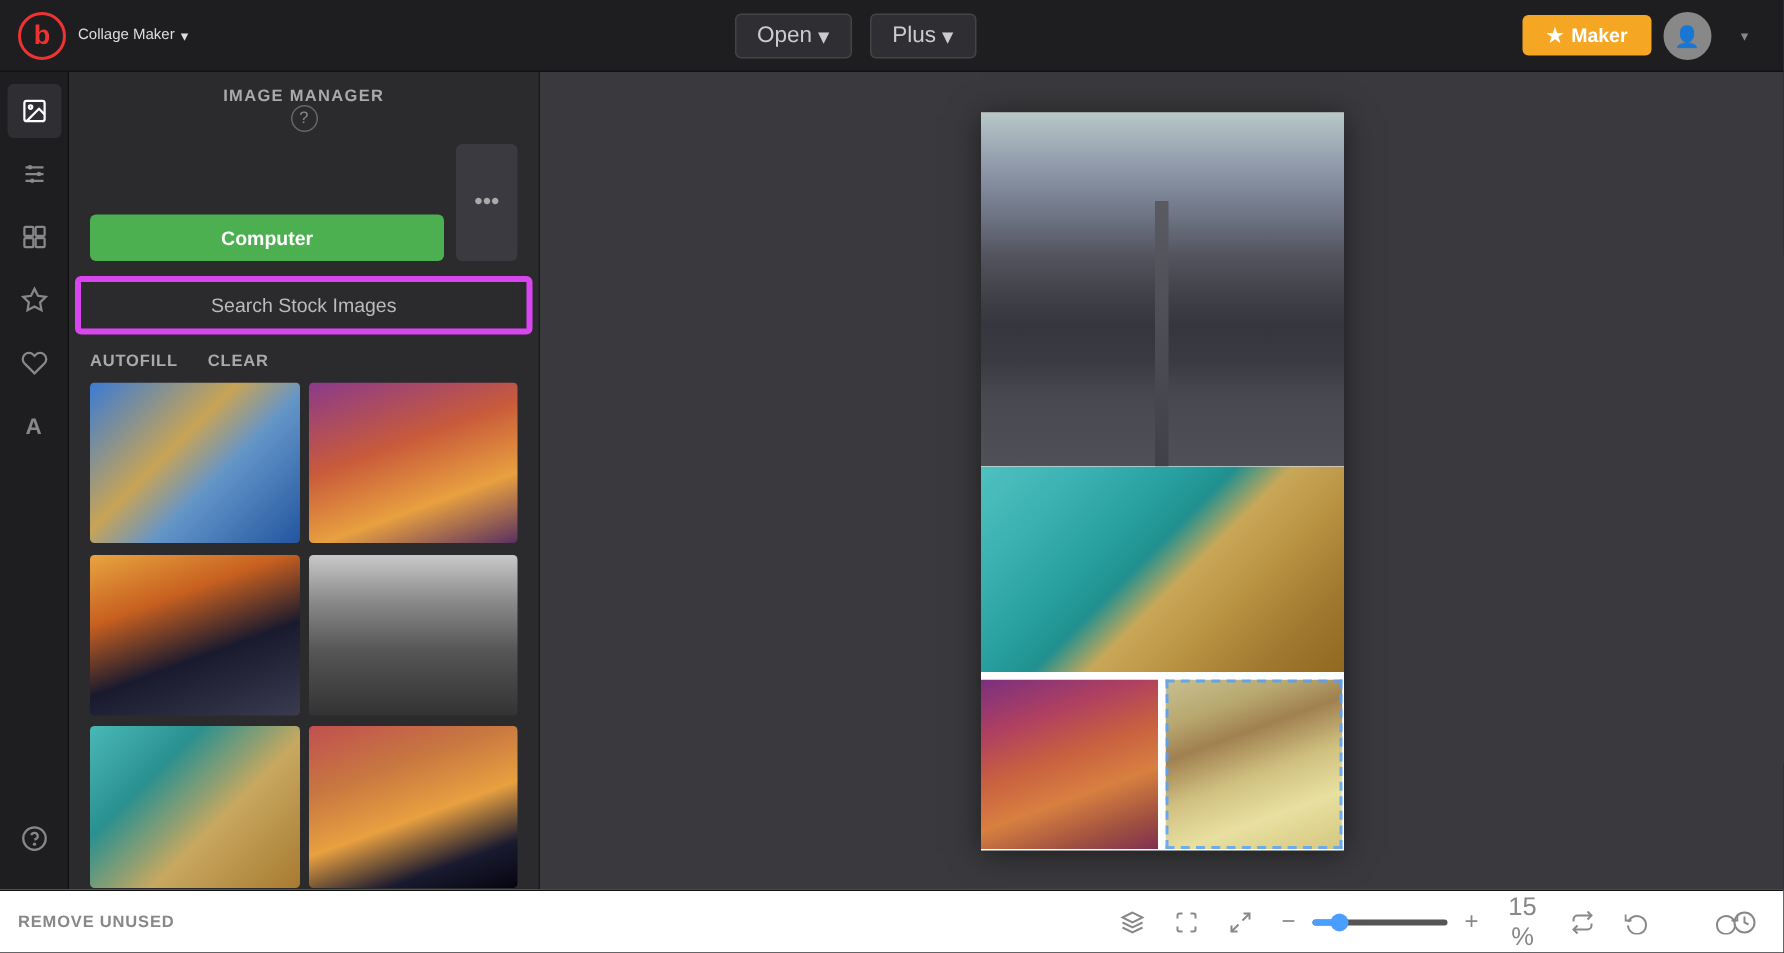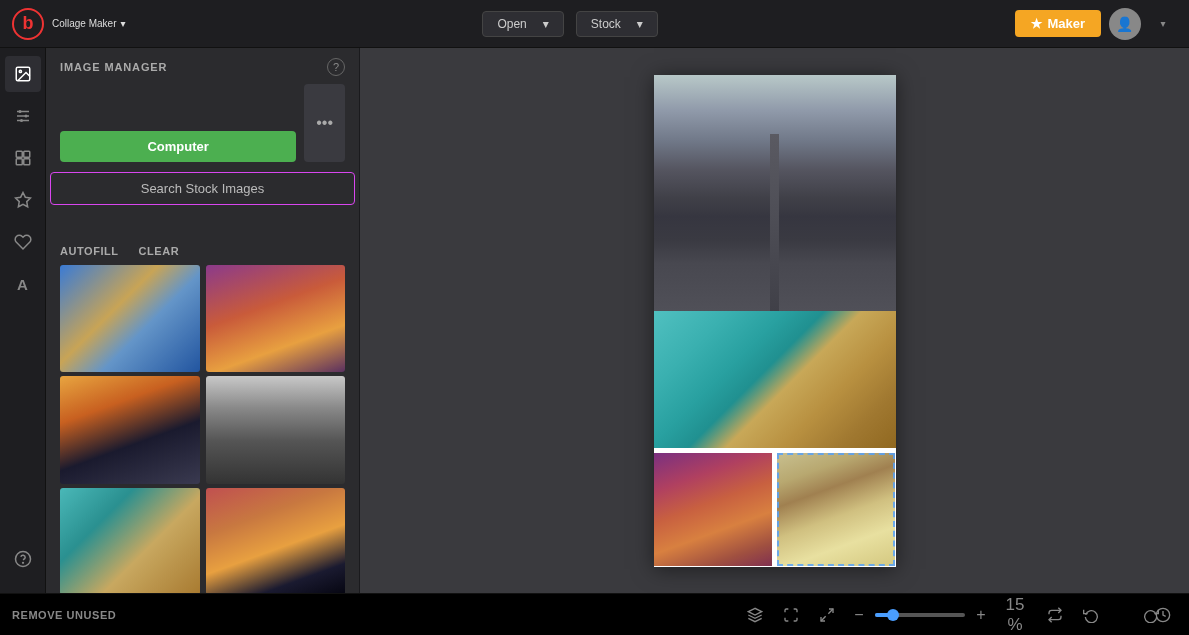--- a/index.html
+++ b/index.html
@@ -34,23 +34,23 @@
     .topbar-center {
       flex: 1;
       display: flex; align-items: center; justify-content: center; gap: 12px;
     }
     .topbar-btn {
       background: #2e2e33;
       border: 1px solid #444;
       border-radius: 4px;
       color: #ccc;
       padding: 5px 14px;
-      font-size: 12px;
-      cursor: pointer;
-      display: flex; align-items: center; gap: 16px;
+      font-size: 15px;
+      cursor: pointer;
+      display: flex; align-items: center; gap: 4px;
     }
     .plus-btn {
       background: #f5a623;
       border: none;
       border-radius: 4px;
       color: #fff;
       padding: 6px 16px;
       font-size: 13px;
       font-weight: 600;
       cursor: pointer;
@@ -95,20 +95,21 @@
       width: 314px;
       background: #2b2b2e;
       border-right: 1px solid #1a1a1d;
       display: flex;
       flex-direction: column;
       flex-shrink: 0;
     }
     #panel-header {
       display: flex; align-items: center; justify-content: space-between;
       padding: 10px 14px 8px;
+      flex-direction: column;
     }
     #panel-header .panel-title {
       font-size: 11px;
       font-weight: 600;
       letter-spacing: 0.08em;
       color: #aaa;
       text-transform: uppercase;
     }
     .panel-help {
       width: 18px; height: 18px;
@@ -141,31 +142,31 @@
       border-radius: 4px;
       color: #aaa;
       font-size: 16px;
       padding: 8px 12px;
       cursor: pointer;
       display: flex; align-items: center; justify-content: center;
     }
     .stock-btn {
       margin: 0 4px 10px;
       background: transparent;
-      border: 1px solid #d946ef;
+      border: 4px solid #d946ef;
       border-radius: 4px;
       color: #bbb;
       font-size: 13px;
       padding: 8px 0;
       cursor: pointer;
       text-align: center;
     }
     .panel-actions2 {
       padding: 2px 14px 8px;
-      display: flex; gap: 20px; margin-top: 28px;
+      display: flex; gap: 20px;
     }
     .action-link {
       font-size: 11px;
       font-weight: 600;
       letter-spacing: 0.05em;
       color: #aaa;
       text-transform: uppercase;
       cursor: pointer;
     }
 
@@ -216,21 +217,21 @@
     }
     
     .cell {
       position: absolute;
       overflow: hidden;
     }
 
     
     #bottom-bar {
       height: 42px;
-      background: #000000;
+      background: #ffffff;
       border-top: 1px solid #111;
       display: flex;
       align-items: center;
       padding: 0 12px;
       gap: 8px;
       flex-shrink: 0;
     }
     .bottom-icon {
       width: 28px; height: 28px;
       display: flex; align-items: center; justify-content: center;
@@ -278,21 +279,21 @@
   <div class="app-name">
     <span>Collage Maker</span>
     <span>▾</span>
   </div>
   <div class="topbar-center">
     <button class="topbar-btn">
       <span>Open</span>
       <span>▾</span>
     </button>
     <button class="topbar-btn">
-      <span>Stock</span>
+      <span>Plus</span>
       <span>▾</span>
     </button>
   </div>
   <button class="plus-btn">
     <span>★</span>
     <span>Maker</span>
   </button>
   <div class="avatar">
     <span>👤</span>
   </div>

